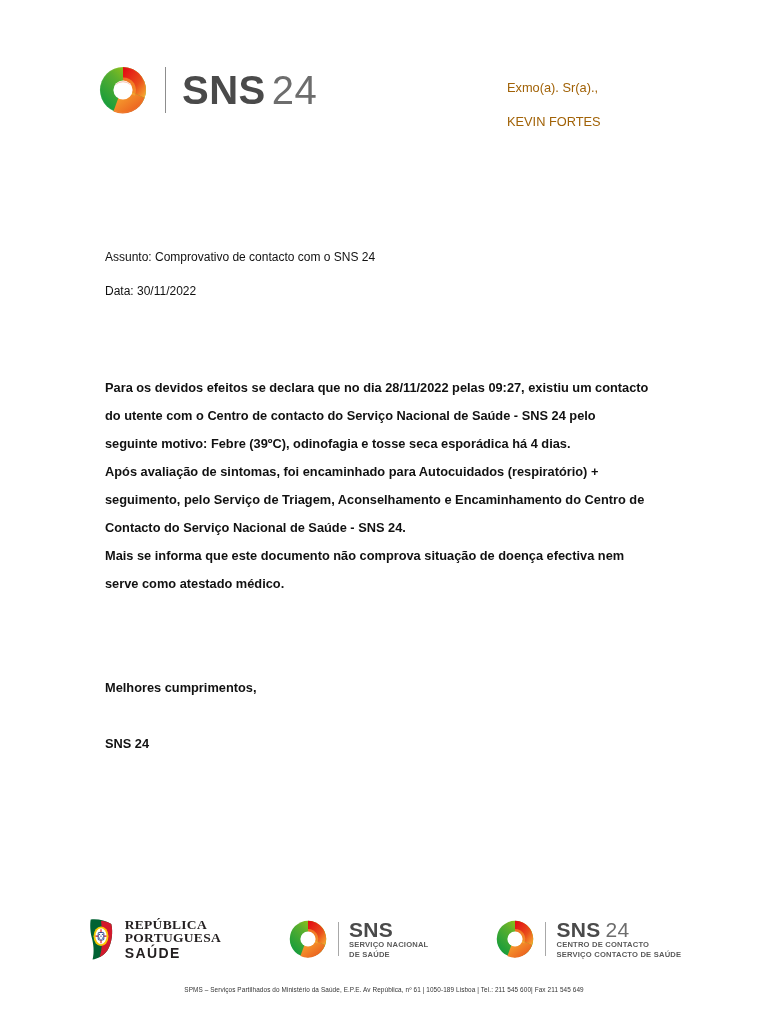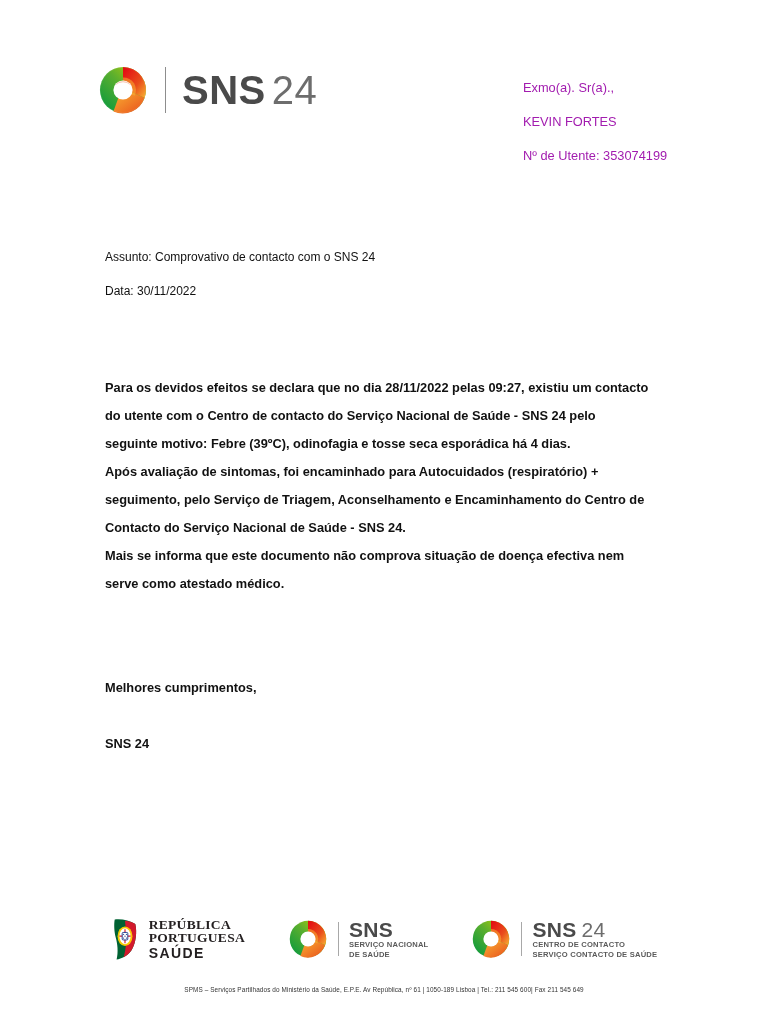--- a/index.html
+++ b/index.html
@@ -54,25 +54,25 @@
     color: #4a4a4a;
   }
   .logo-word .num {
     font-weight: 300;
     color: #6d6d6d;
     margin-left: 6px;
   }
 
   .addressee {
     position: absolute;
-    left: 523px;
+    left: 507px;
     top: 71px;
     font-size: 12.8px;
     line-height: 34px;
-    color: #a21caf;
+    color: #a16207;
     white-space: nowrap;
   }
 
   
   .subject-block {
     position: absolute;
     left: 105px;
     top: 240px;
     font-size: 12px;
     line-height: 34px;
@@ -107,21 +107,21 @@
   .footer {
     position: absolute;
     left: 0;
     right: 0;
     top: 903px;
   }
   .footer-logos {
     display: flex;
     align-items: center;
     justify-content: center;
-    gap: 44px;
+    gap: 68px;
     height: 72px;
   }
 
   .f-logo {
     display: flex;
     align-items: center;
   }
 
   
   .rp-shield {
@@ -236,21 +236,20 @@
     </span>
     <span class="logo-divider"></span>
     <span class="logo-word">
       <span class="sns">SNS</span><span class="num">24</span>
     </span>
   </div>
 
   <div class="addressee">
     <div>Exmo(a). Sr(a).,</div>
     <div>KEVIN FORTES</div>
-    <div>Nº de Utente: 353074199</div>
   </div>
 
   <div class="subject-block">
     <div>Assunto: Comprovativo de contacto com o SNS 24</div>
     <div>Data: 30/11/2022</div>
   </div>
 
   <div class="body-block">
 
     <p class="para">

